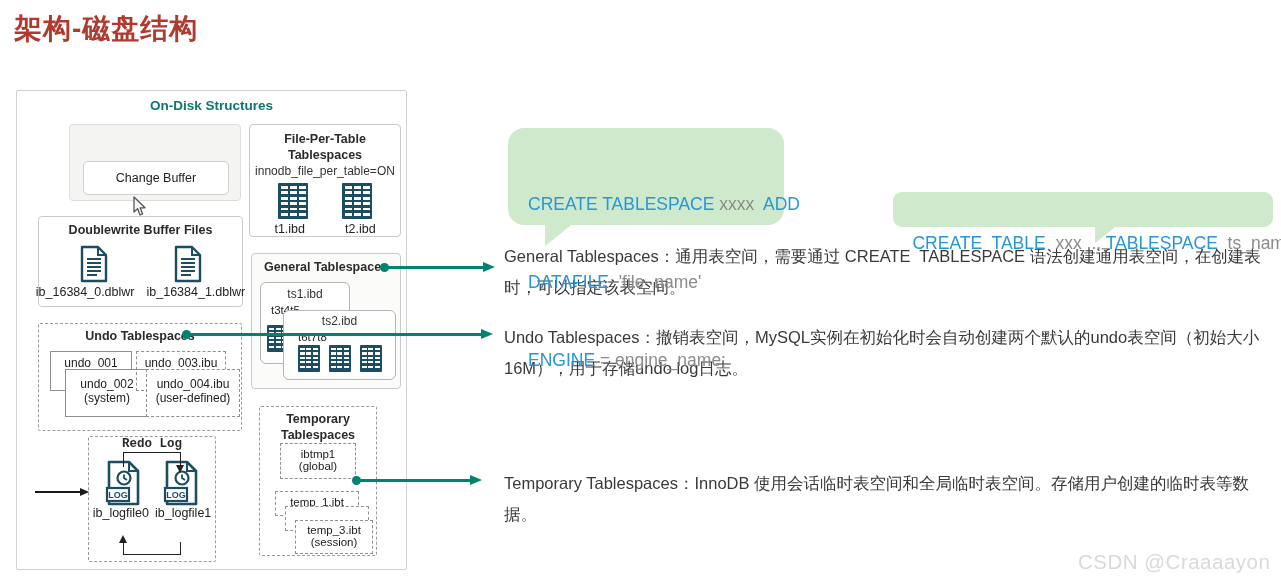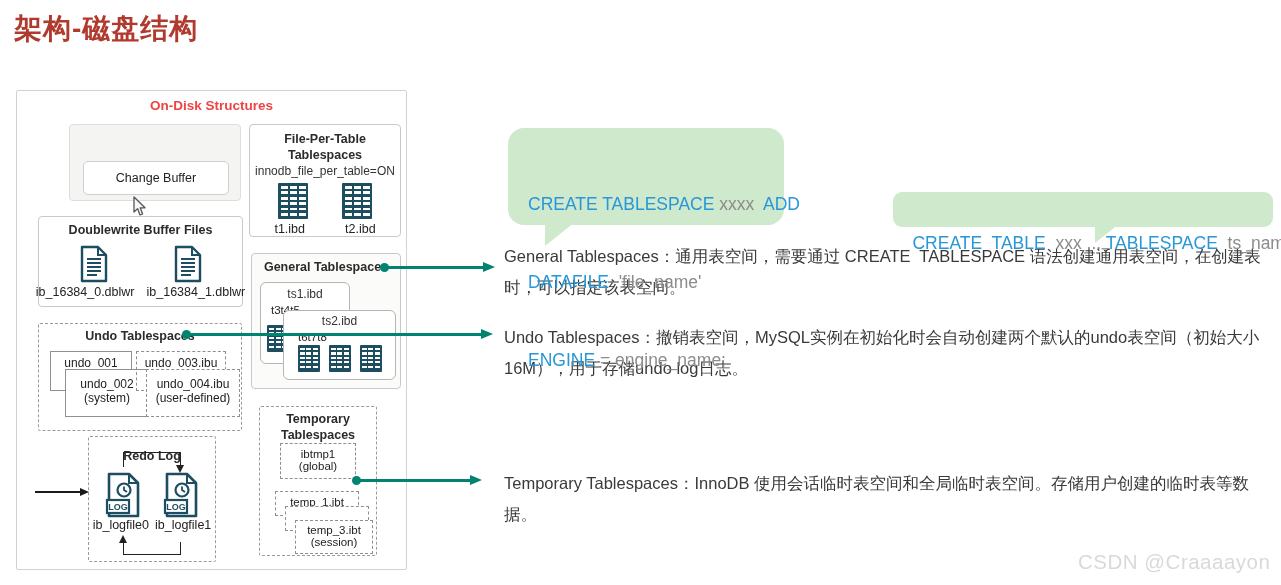--- a/index.html
+++ b/index.html
@@ -7,21 +7,21 @@
   body { font-family:"Liberation Sans","DejaVu Sans",sans-serif; }
   .stage { position:relative; width:1281px; height:585px; background:#fff; overflow:hidden; }
 
   .page-title { position:absolute; left:14px; top:10px; font-size:28px; font-weight:800;
     color:#b03a2e; letter-spacing:1px; }
 
   
   .dg { position:absolute; left:16px; top:90px; width:391px; height:480px;
     background:#fff; border:1px solid #d2d2d0; border-radius:2px; }
   .dg-title { position:absolute; left:0; right:0; top:7px; text-align:center;
-    font-size:13.5px; font-weight:bold; color:#ef4444; }
+    font-size:13.5px; font-weight:bold; color:#0f766e; }
 
   .box { position:absolute; border:1px solid #c9c9c7; border-radius:4px; background:#fff; }
   .box.gray { background:#f4f4f2; border-color:#ddddda; }
   .box.dashed { border:1px dashed #9a9a98; border-radius:2px; background:transparent; }
   .bt { text-align:center; font-weight:bold; font-size:12.5px; color:#2b2b2b; line-height:1.25; }
   .small { font-size:12px; color:#333; text-align:center; }
   .lbl { font-size:12.5px; color:#222; text-align:center; }
 
   
   .sys { left:52px; top:33px; width:172px; height:77px; }
@@ -65,21 +65,21 @@
   .ubox { position:absolute; background:#fff; border:1px solid #8f8f8d; font-size:12px;
     color:#222; text-align:center; }
   .ubox.dsh { border:1px dashed #8f8f8d; }
   .u1 { left:11px; top:27px; width:82px; height:40px; padding-top:4px; background:#fff; }
   .u2 { left:26px; top:45px; width:84px; height:48px; padding-top:7px; }
   .u3 { left:97px; top:27px; width:90px; height:40px; padding-top:4px; background:transparent; }
   .u4 { left:107px; top:45px; width:94px; height:48px; padding-top:7px; background:#fff; }
 
   
   .redo { left:71px; top:345px; width:128px; height:126px; background:#fcfcfa; }
-  .redo .bt { margin-top:12px; }
+  .redo .bt { margin-top:0;font-family:Liberation Mono, monospace; }
   .redo .icon-row { gap:22px; margin-top:7px; }
   .redo .lbl-row { gap:6px; margin-top:0; }
   .redo .lbl { font-size:12.5px; }
   .redo-top { position:absolute; left:34px; top:15px; width:58px; height:15px;
     border:1.6px solid #222; border-bottom:none; }
   .redo-top-head { position:absolute; left:87px; top:28px; width:0; height:0;
     border-left:4.5px solid transparent; border-right:4.5px solid transparent; border-top:8px solid #222; }
   .redo-bot { position:absolute; left:34px; top:105px; width:58px; height:13px;
     border:1.6px solid #222; border-top:none; }
   .redo-bot-head { position:absolute; left:30px; top:98px; width:0; height:0;

